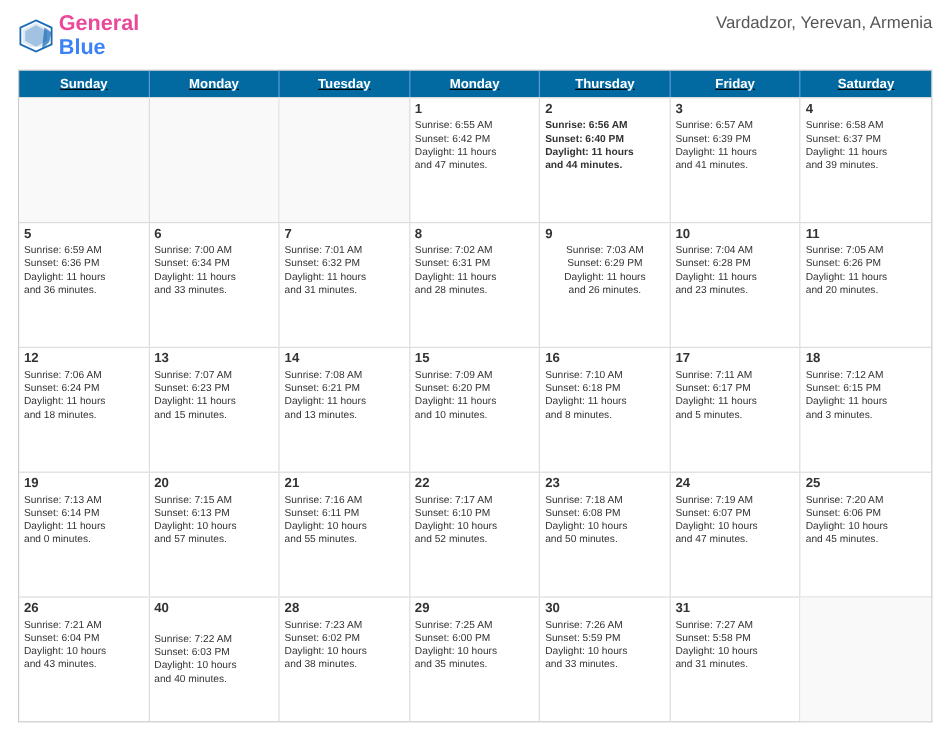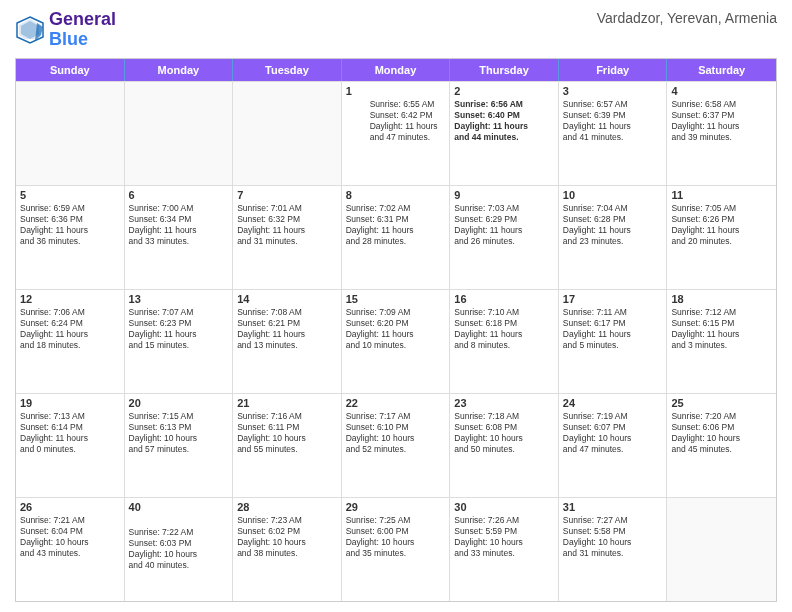--- a/index.html
+++ b/index.html
@@ -28,21 +28,21 @@
       align-items: center;
     }
     .logo-text {
       display: flex;
       flex-direction: column;
       line-height: 1.1;
     }
     .logo-general {
       font-size: 18px;
       font-weight: bold;
-      color: #4c1d95;
+      color: #ec4899;
     }
     .logo-blue {
       font-size: 18px;
       font-weight: bold;
       color: #3b82f6;
     }
     .logo-icon {
       width: 30px;
       height: 30px;
       margin-right: 4px;
@@ -62,21 +62,22 @@
     }
     .calendar {
       flex: 1;
       display: flex;
       flex-direction: column;
       border: 1px solid #ccc;
     }
     .calendar-header {
       display: grid;
       grid-template-columns: repeat(7, 1fr);
-      background: #8b5cf6;
+      background: #0369a1;
+      text-decoration: underline;
     }
     .cal-header-cell {
       color: #fff;
       font-size: 11px;
       font-weight: bold;
       text-align: center;
       padding: 5px 2px;
       border-right: 1px solid #5a9ae0;
     }
     .cal-header-cell:last-child {
@@ -152,21 +153,21 @@
         <div class="cal-header-cell">Friday</div>
         <div class="cal-header-cell">Saturday</div>
       </div>
     <div class="calendar-body">
     <div class="cal-row">
           <div class="cal-cell empty"></div>
           <div class="cal-cell empty"></div>
           <div class="cal-cell empty"></div>
           <div class="cal-cell">
             <div class="day-number">1</div>
-            <div class="day-info" style="white-space: pre-line; margin-left: 24px;">Sunrise: 6:55 AM
+            <div class="day-info" style="white-space: pre-line;">Sunrise: 6:55 AM
 Sunset: 6:42 PM
 Daylight: 11 hours
 and 47 minutes.</div>
           </div>
           <div class="cal-cell">
             <div class="day-number">2</div>
             <div class="day-info" style="white-space: pre-line; font-weight: bold;">Sunrise: 6:56 AM
 Sunset: 6:40 PM
 Daylight: 11 hours
 and 44 minutes.</div>
@@ -210,21 +211,21 @@
           </div>
           <div class="cal-cell">
             <div class="day-number">8</div>
             <div class="day-info" style="white-space: pre-line;">Sunrise: 7:02 AM
 Sunset: 6:31 PM
 Daylight: 11 hours
 and 28 minutes.</div>
           </div>
           <div class="cal-cell">
             <div class="day-number">9</div>
-            <div class="day-info" style="white-space: pre-line;">Sunrise: 7:03 AM
+            <div class="day-info" style="white-space: pre-line; text-align: center;">Sunrise: 7:03 AM
 Sunset: 6:29 PM
 Daylight: 11 hours
 and 26 minutes.</div>
           </div>
           <div class="cal-cell">
             <div class="day-number">10</div>
             <div class="day-info" style="white-space: pre-line;">Sunrise: 7:04 AM
 Sunset: 6:28 PM
 Daylight: 11 hours
 and 23 minutes.</div>

